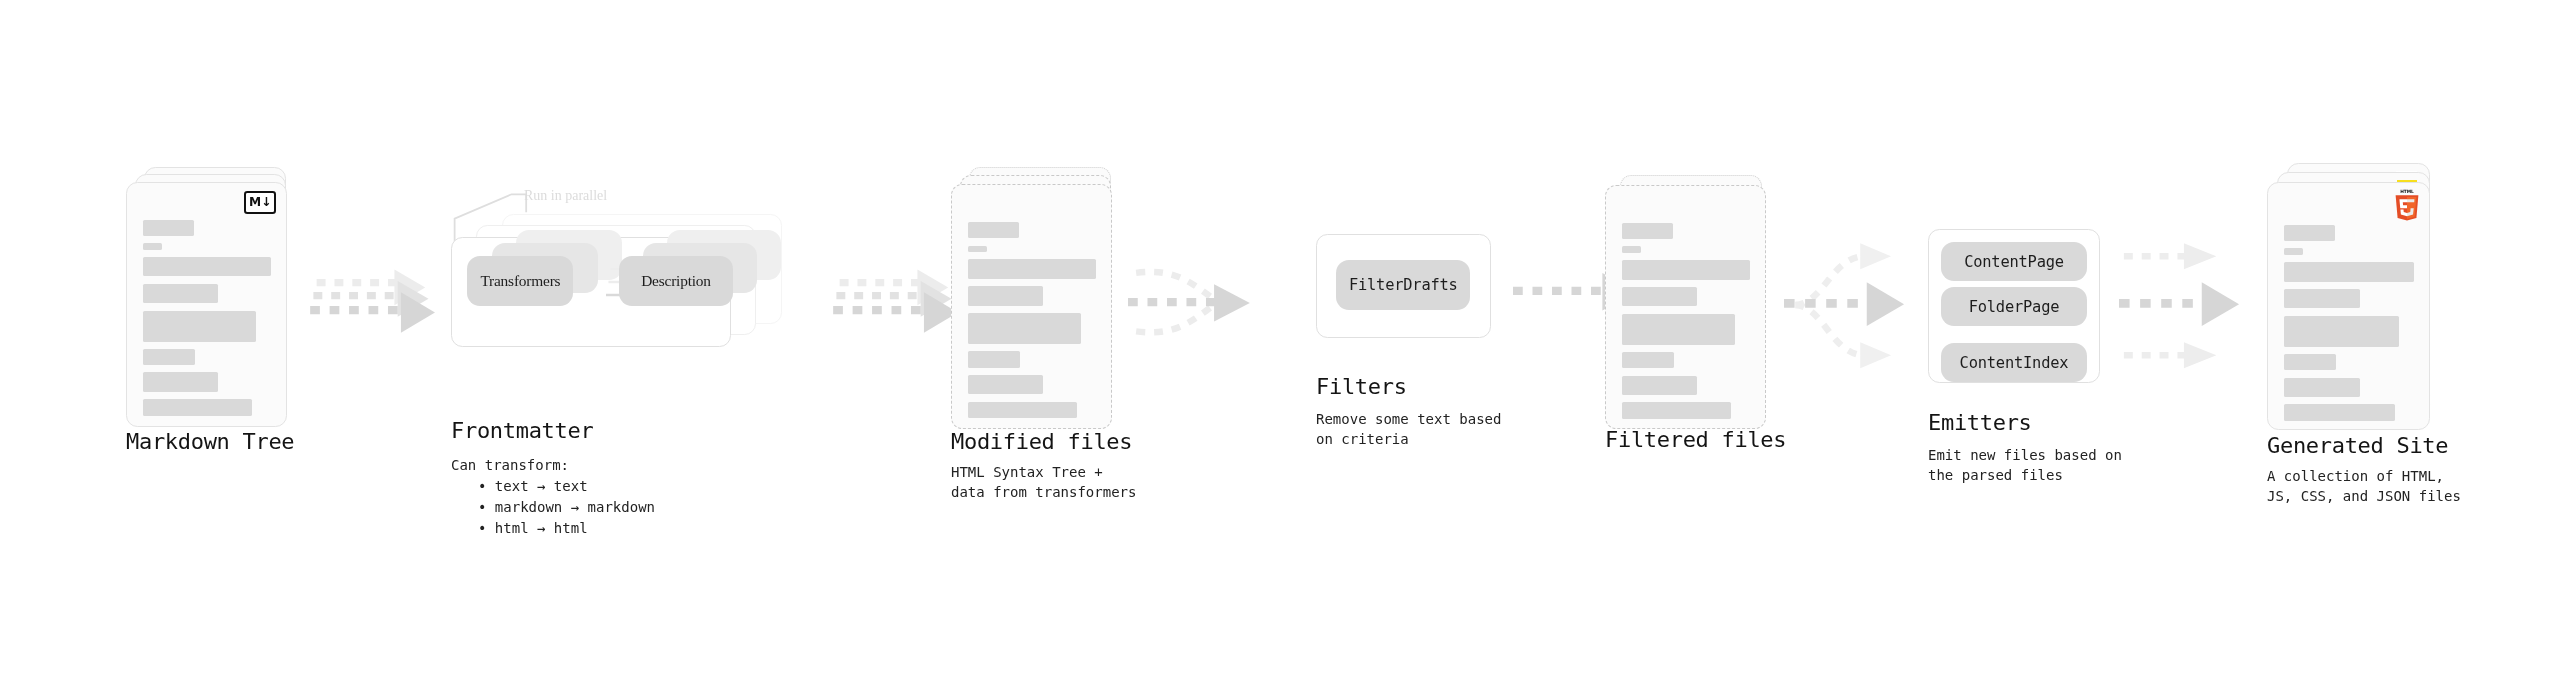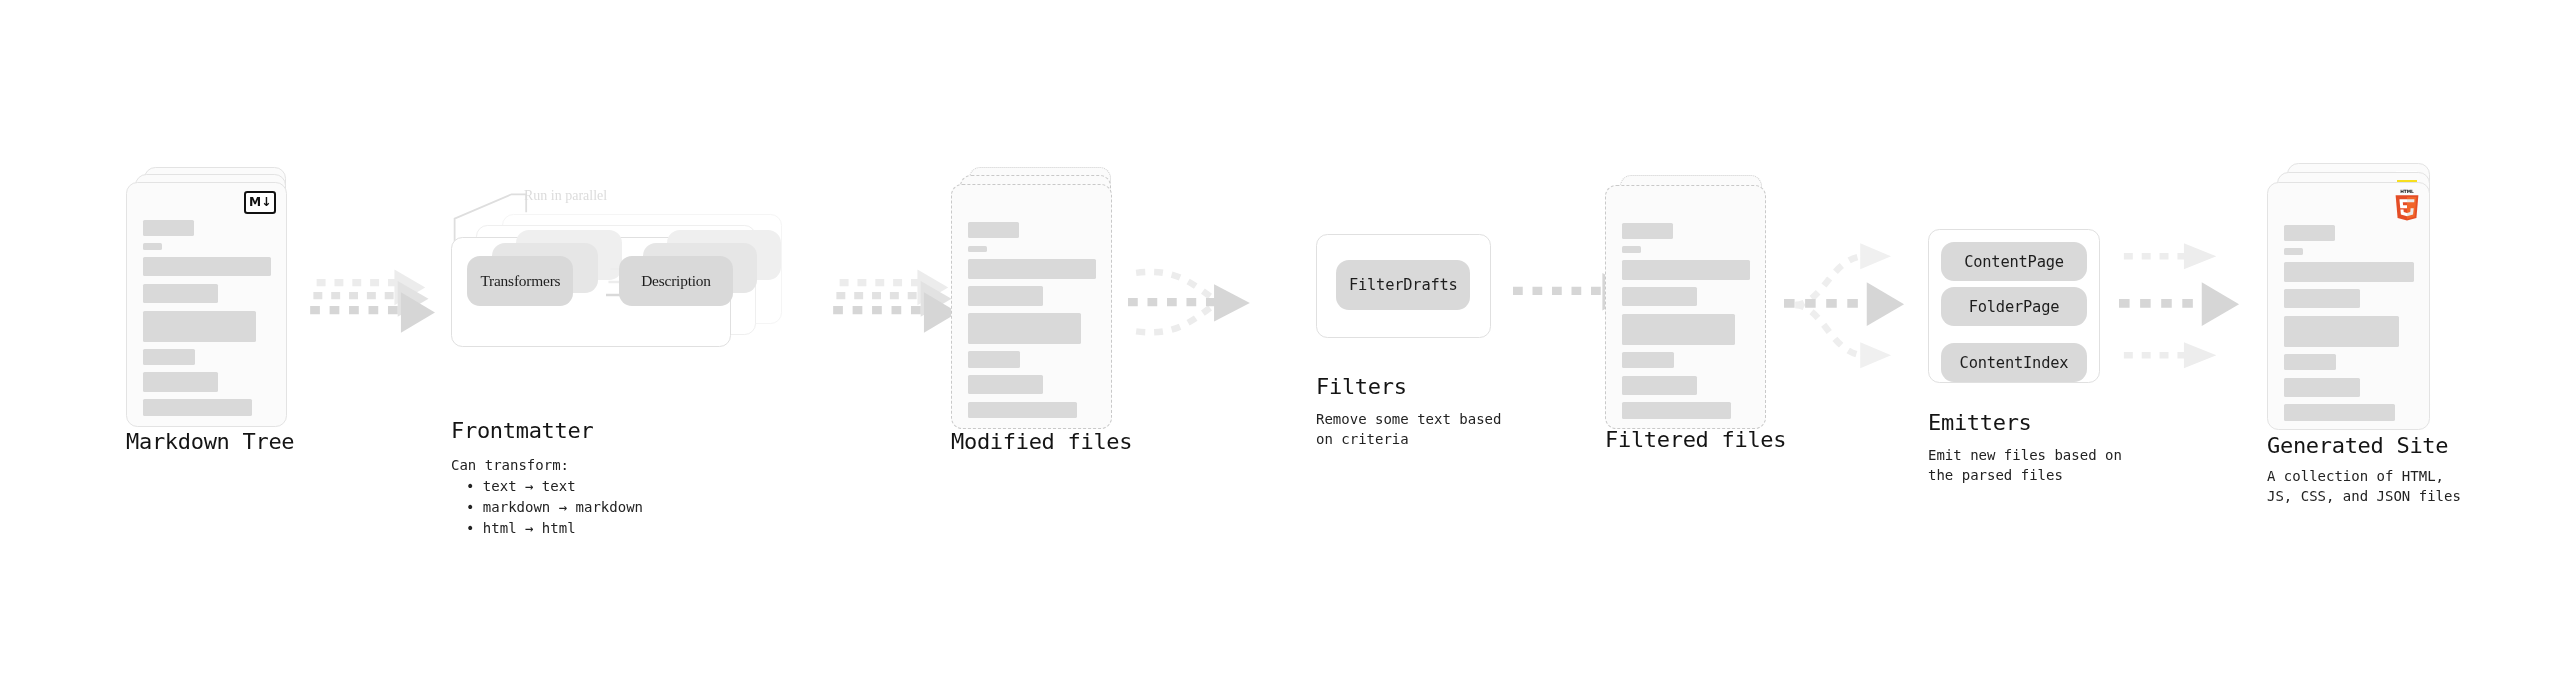--- a/index.html
+++ b/index.html
@@ -64,21 +64,21 @@
   .chip.g3{background:#efefef;}
 
   .runlabel{
     position:absolute;font-size:14px;color:#dcdcdc;white-space:nowrap;
   }
 
   
   .title{position:absolute;font-size:22px;color:#141414;white-space:nowrap;letter-spacing:-0.3px;}
   .sub{position:absolute;font-size:14px;color:#222;line-height:1.45;white-space:pre-line;}
   .sublist{position:absolute;font-size:14px;color:#222;line-height:1.5;}
-  .sublist .li{margin-left:15px;}
+  .sublist .li{margin-left:27px;}
 
   svg{overflow:visible;display:block;}
 </style>
 </head>
 <body>
 
 <div class="stage">
 
   <div class="node" style="left:126px;top:167px;">
     <div class="cardstack" style="width:175px;height:260px;">
@@ -193,20 +193,22 @@
           <div class="bar" style="width:58%;height:19.5px;"></div>
           <div class="bar" style="width:88%;height:31px;"></div>
           <div class="bar" style="width:40%;height:16.3px;"></div>
           <div class="bar" style="width:58%;height:19.5px;"></div>
           <div class="bar" style="width:85%;height:16.3px;"></div>
         </div>
       </div>
     </div>
   </div>
   <div class="title" style="left:951px;top:429px;">Modified files</div>
+  <div class="sub" style="left:951px;top:462px;">HTML Syntax Tree +
+data from transformers</div>
 
   <div class="node" style="left:1128px;top:258px;">
     <svg width="134" height="98" viewBox="0 0 165 120">
       <g fill="none" stroke="#ececec" stroke-width="8" stroke-dasharray="11 11">
         <path d="M10,18 C58,12 78,30 108,52"></path>
         <path d="M10,90 C58,96 78,78 108,56"></path>
       </g>
       <g stroke="#d6d6d6" stroke-width="10" stroke-dasharray="12 12" fill="none">
         <line x1="0" y1="54" x2="112" y2="54"></line>
       </g>

